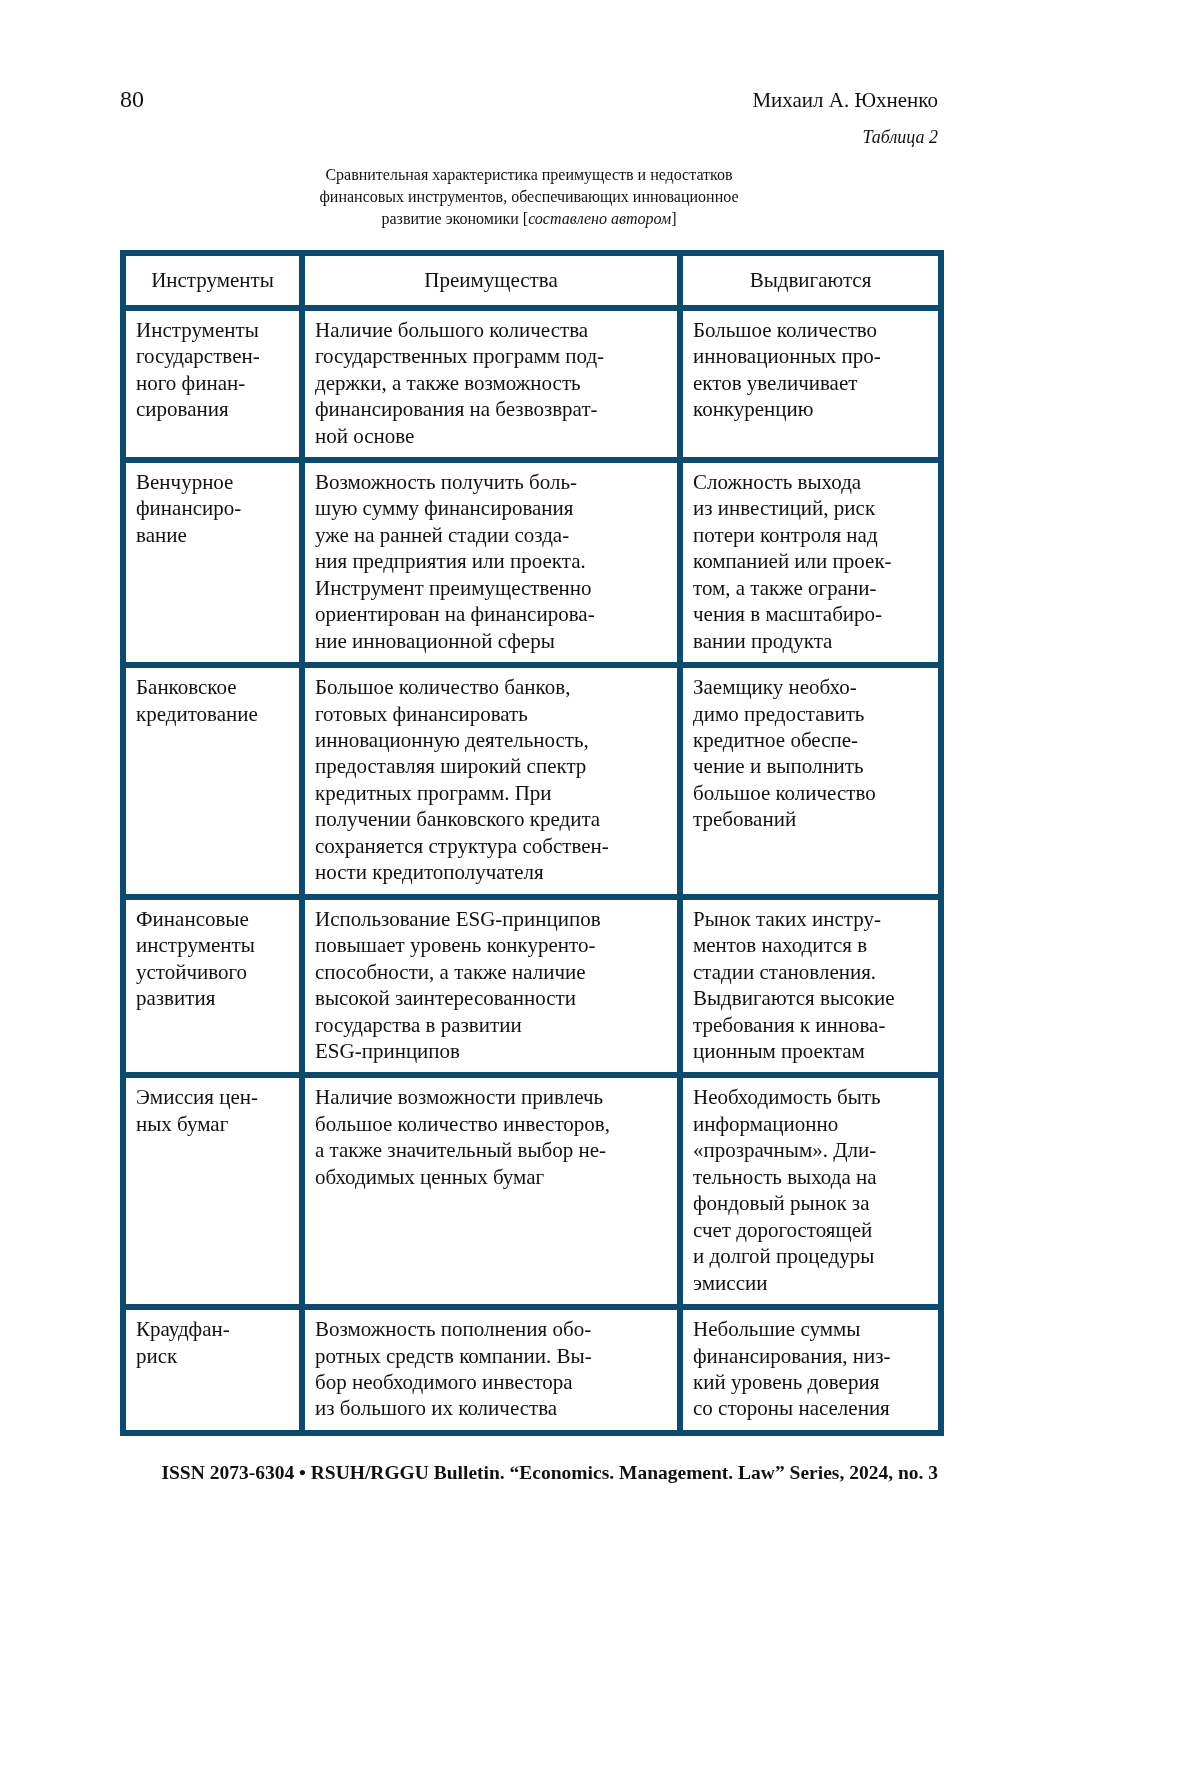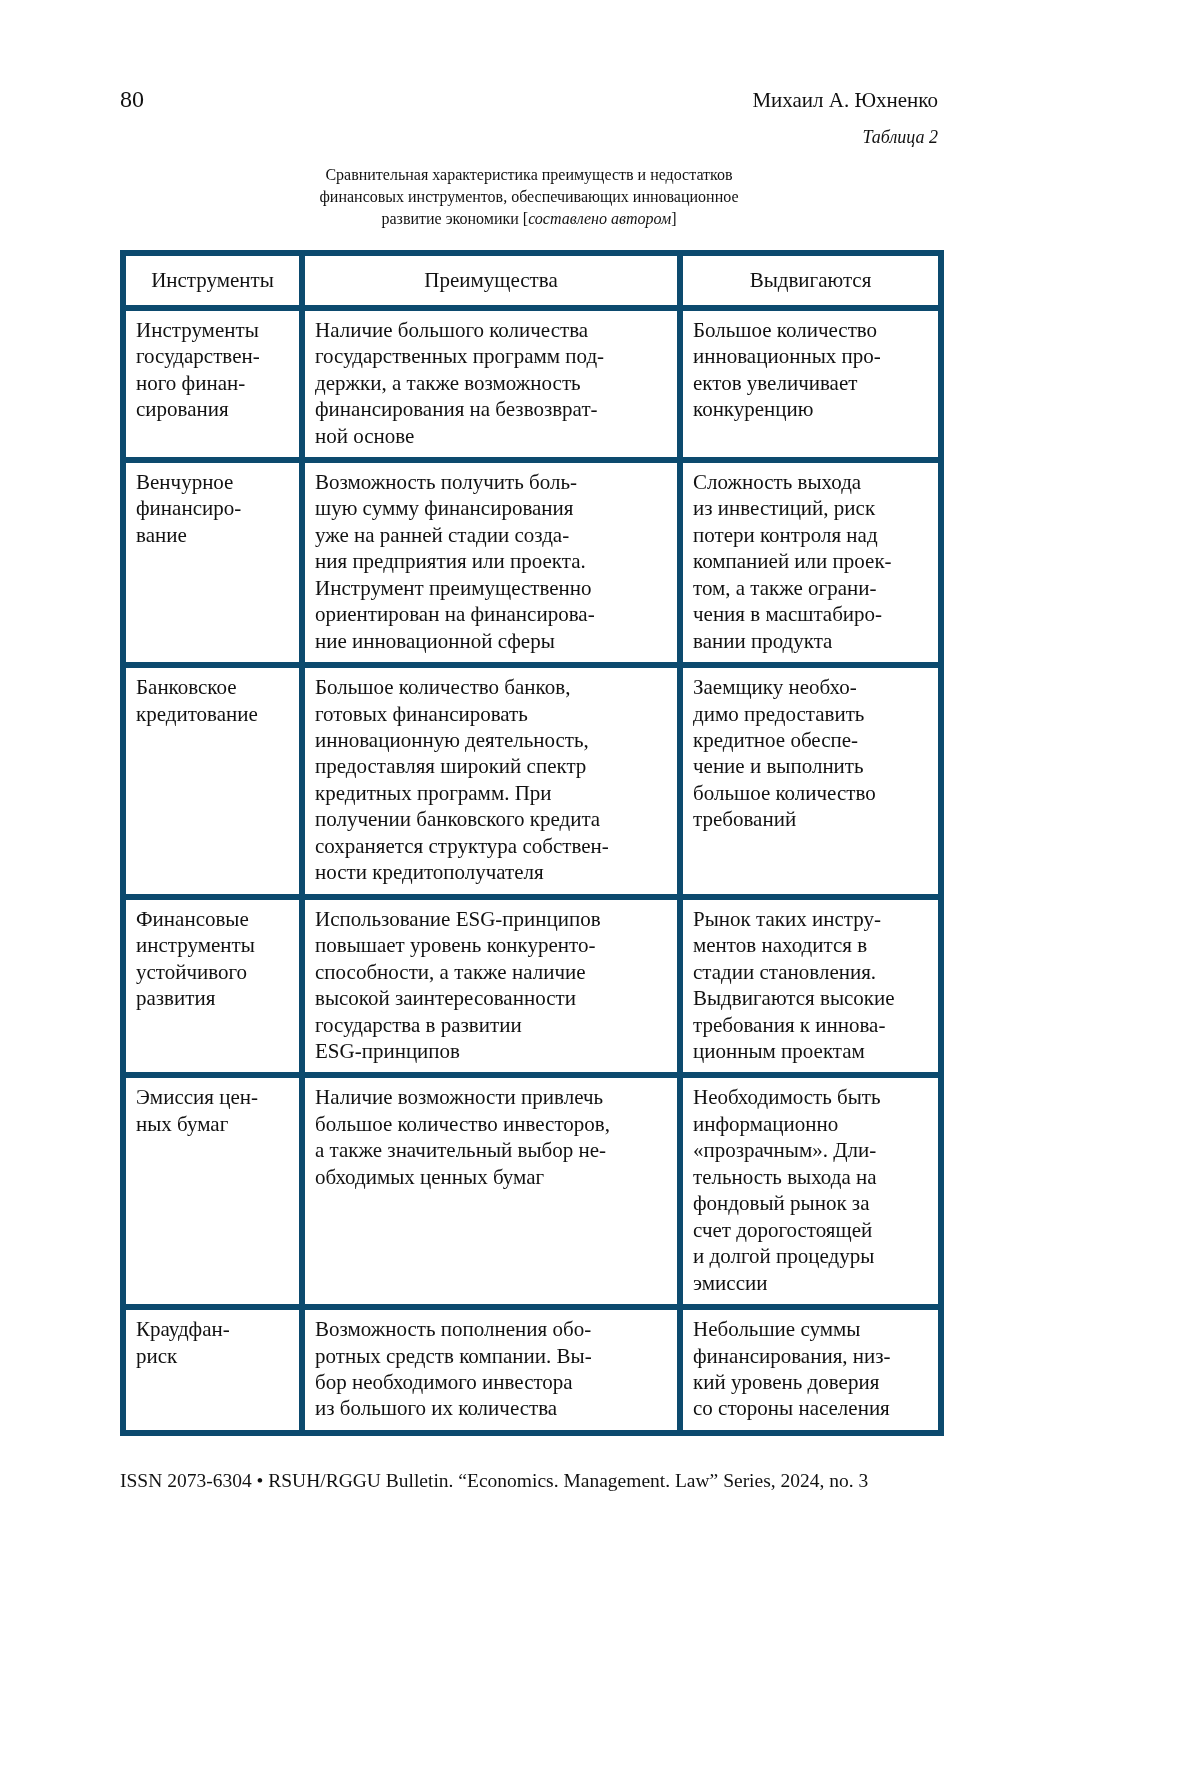--- a/index.html
+++ b/index.html
@@ -73,24 +73,25 @@
     font-weight: normal;
     text-align: center;
     vertical-align: middle;
     padding: 11px 6px;
     white-space: normal;
   }
   col.c1 { width: 179px; }
   col.c2 { width: 378px; }
   col.c3 { width: 261px; }
   .footer {
-    margin-top: 34px;
-    text-align: left;
+    margin-top: 26px;
+    text-align: right;
     font-size: 19.5px;
     width: 818px;
+    font-weight: bold;
   }
 </style>
 </head>
 <body>
 
 <div class="page">
   <div class="content">
 
     <div class="header-row">
       <span class="page-num">80</span>

